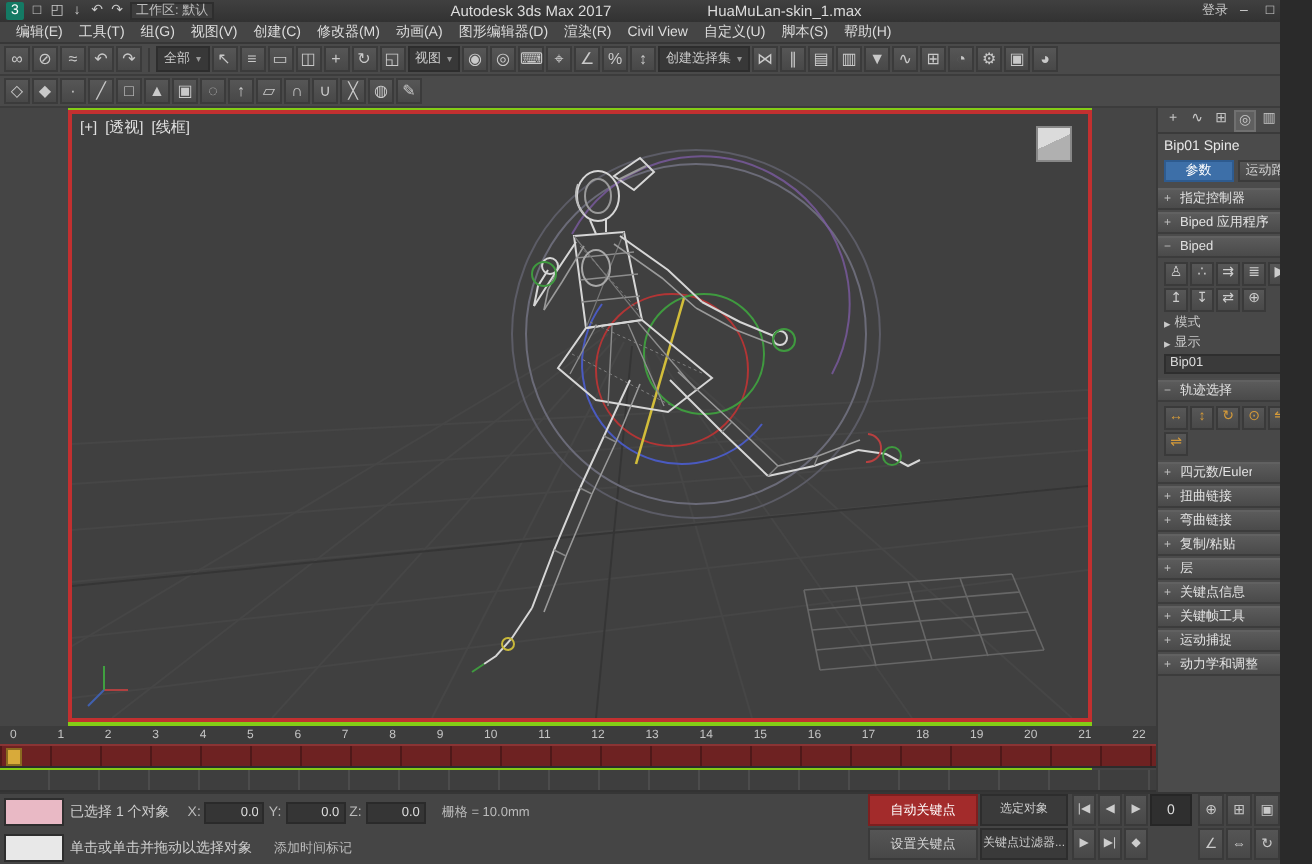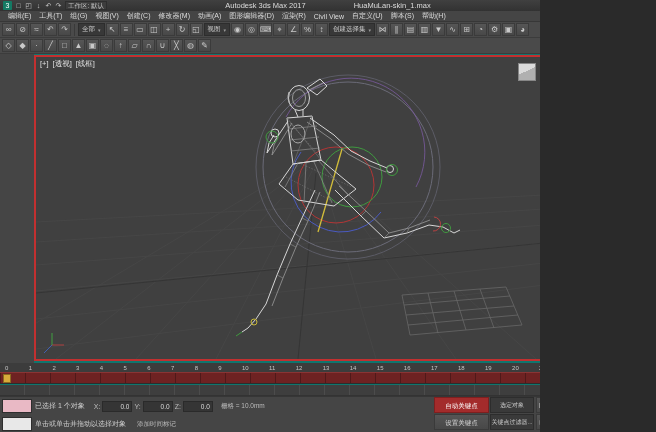--- a/index.html
+++ b/index.html
@@ -1,17 +1,17 @@
 <!DOCTYPE html>
 <html><head>
 <meta charset="utf-8">
 <style>
   *{box-sizing:border-box;margin:0;padding:0;}
   body{background:#2a2a2a;font-family:"Liberation Sans","DejaVu Sans",sans-serif;}
-  #app{position:relative;width:540px;height:432px;background:#0f766e;overflow:hidden;color:#d4d4d4;}
+  #app{position:relative;width:640px;height:432px;background:#84cc16;overflow:hidden;color:#d4d4d4;}
 
   
   .titlebar{position:absolute;left:0;top:0;width:656px;height:11px;background:linear-gradient(#404040,#323232);display:flex;align-items:center;padding:0 3px;gap:2px;}
   .logo{width:9px;height:9px;background:#147a64;color:#fff;font-size:7px;line-height:9px;text-align:center;border-radius:1px;flex:none;}
   .qicon{width:9px;height:9px;font-size:7px;line-height:9px;text-align:center;color:#c9c9c9;flex:none;}
   .ws{font-size:6.5px;color:#bdbdbd;border:1px solid #2e2e2e;background:#3d3d3d;padding:0 2px;height:9px;line-height:8px;flex:none;}
   .titles{position:absolute;left:0;right:0;top:0;height:11px;display:flex;justify-content:center;align-items:center;gap:48px;font-size:7.5px;color:#dcdcdc;pointer-events:none;}
   .tbright{margin-left:auto;display:flex;gap:3px;align-items:center;font-size:6.5px;color:#c9c9c9;}
   .winbtn{width:10px;text-align:center;font-size:7px;color:#cfcfcf;}
 

